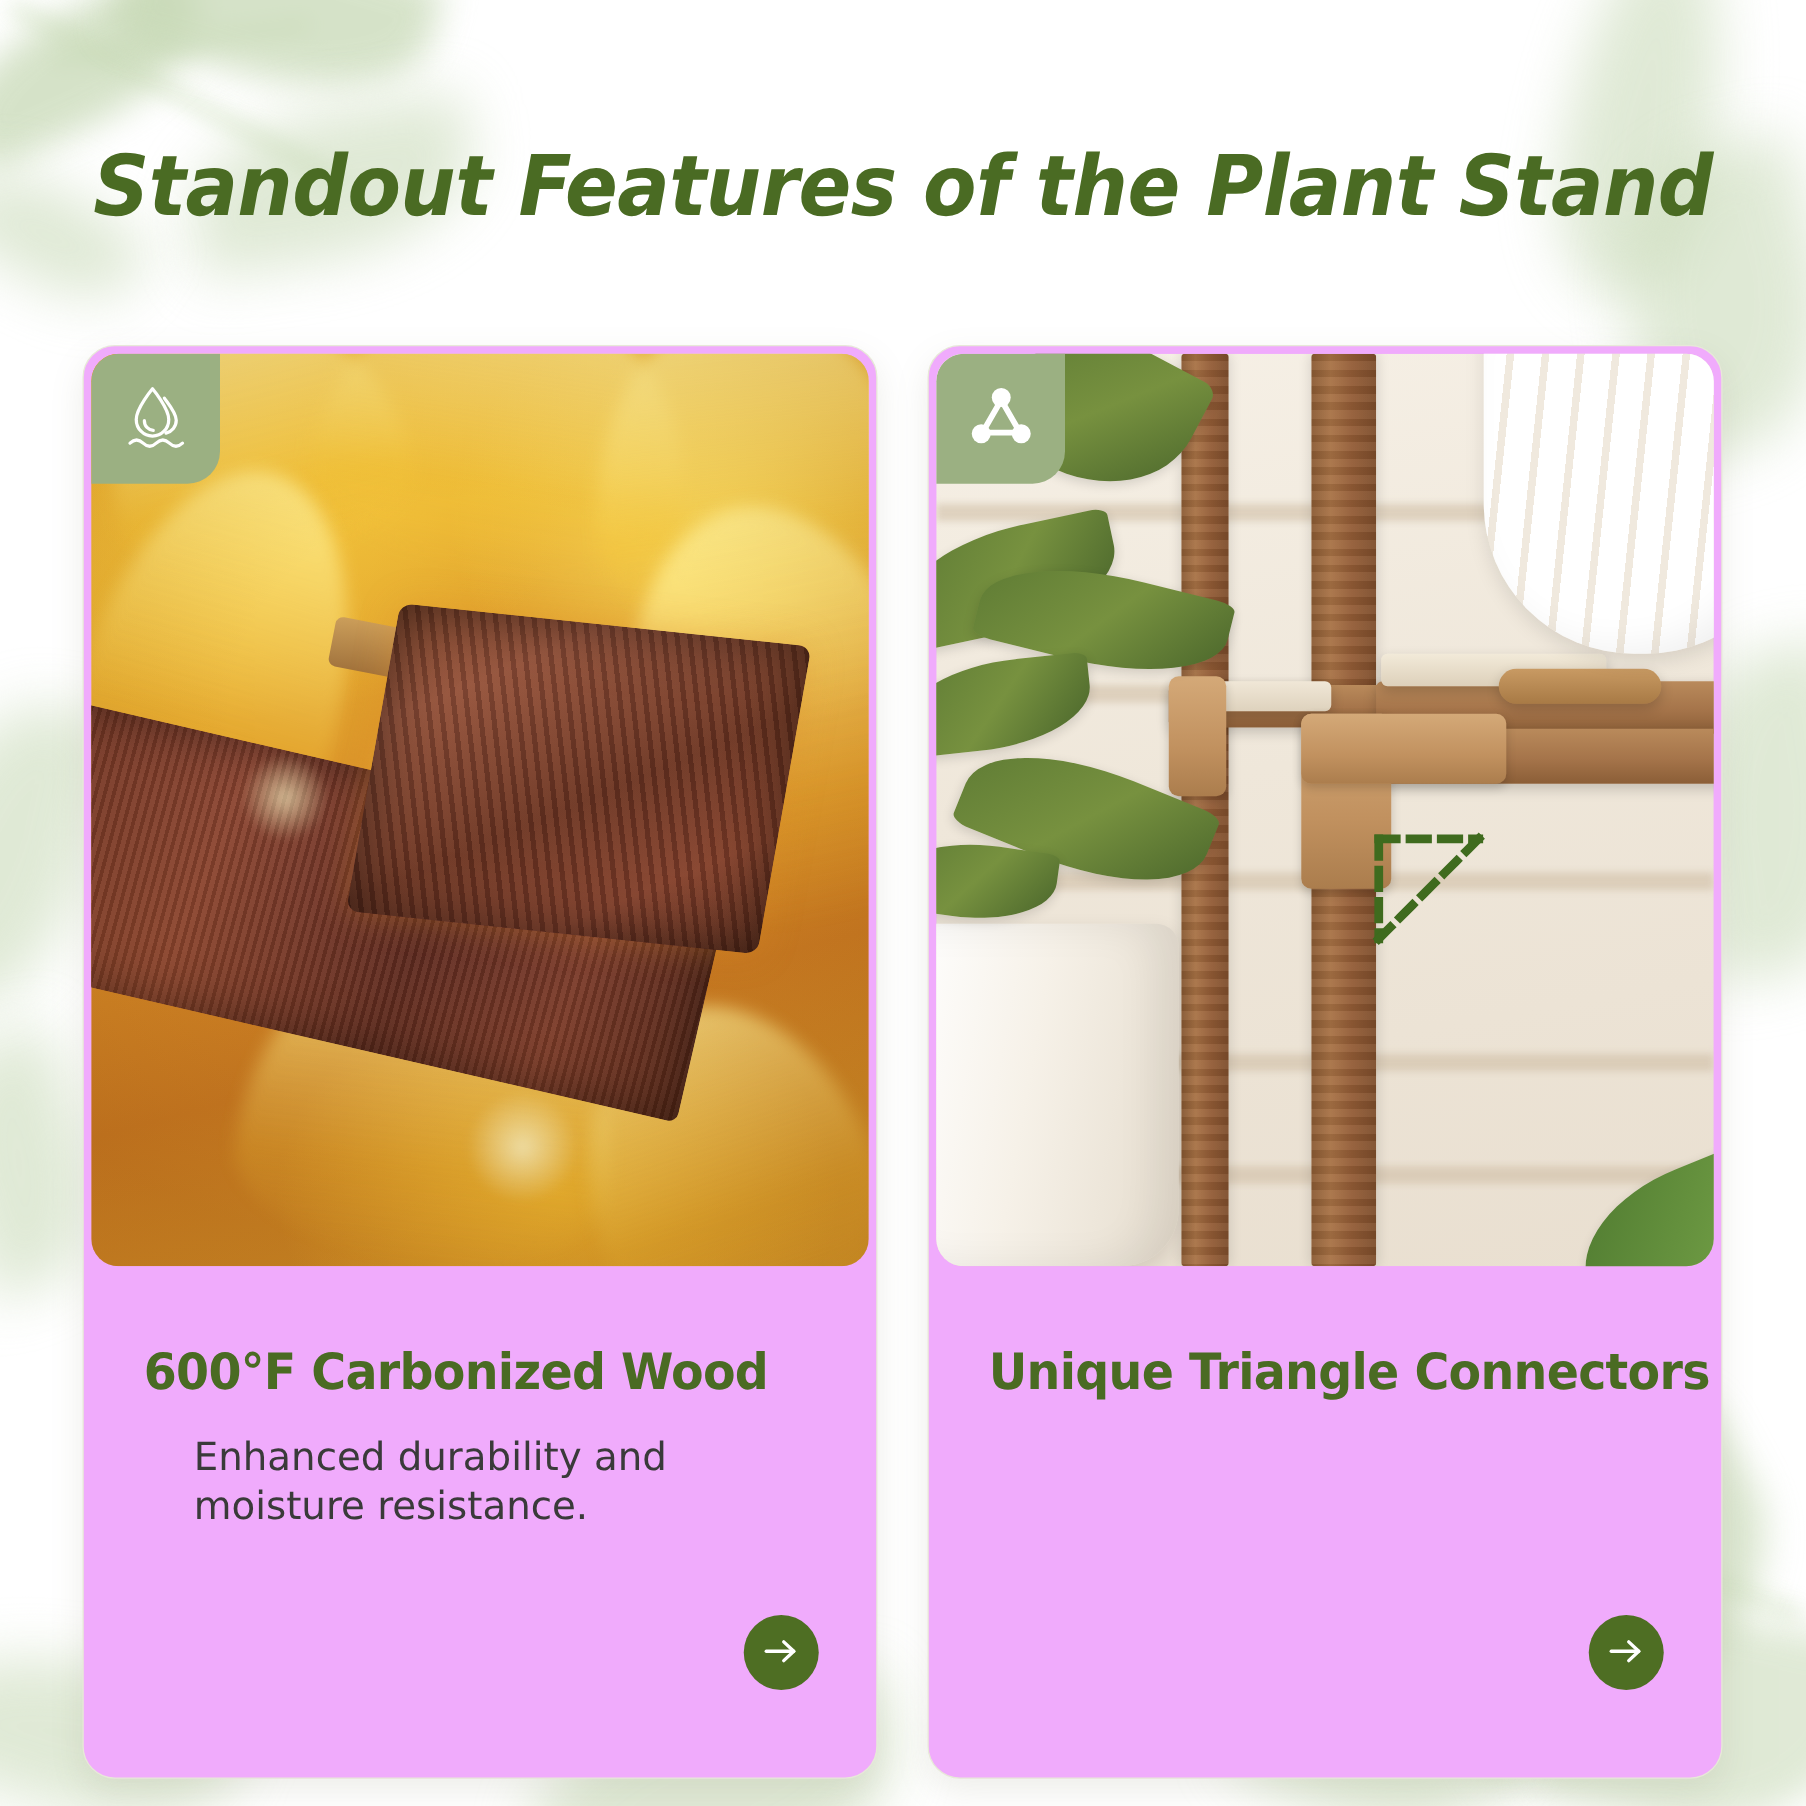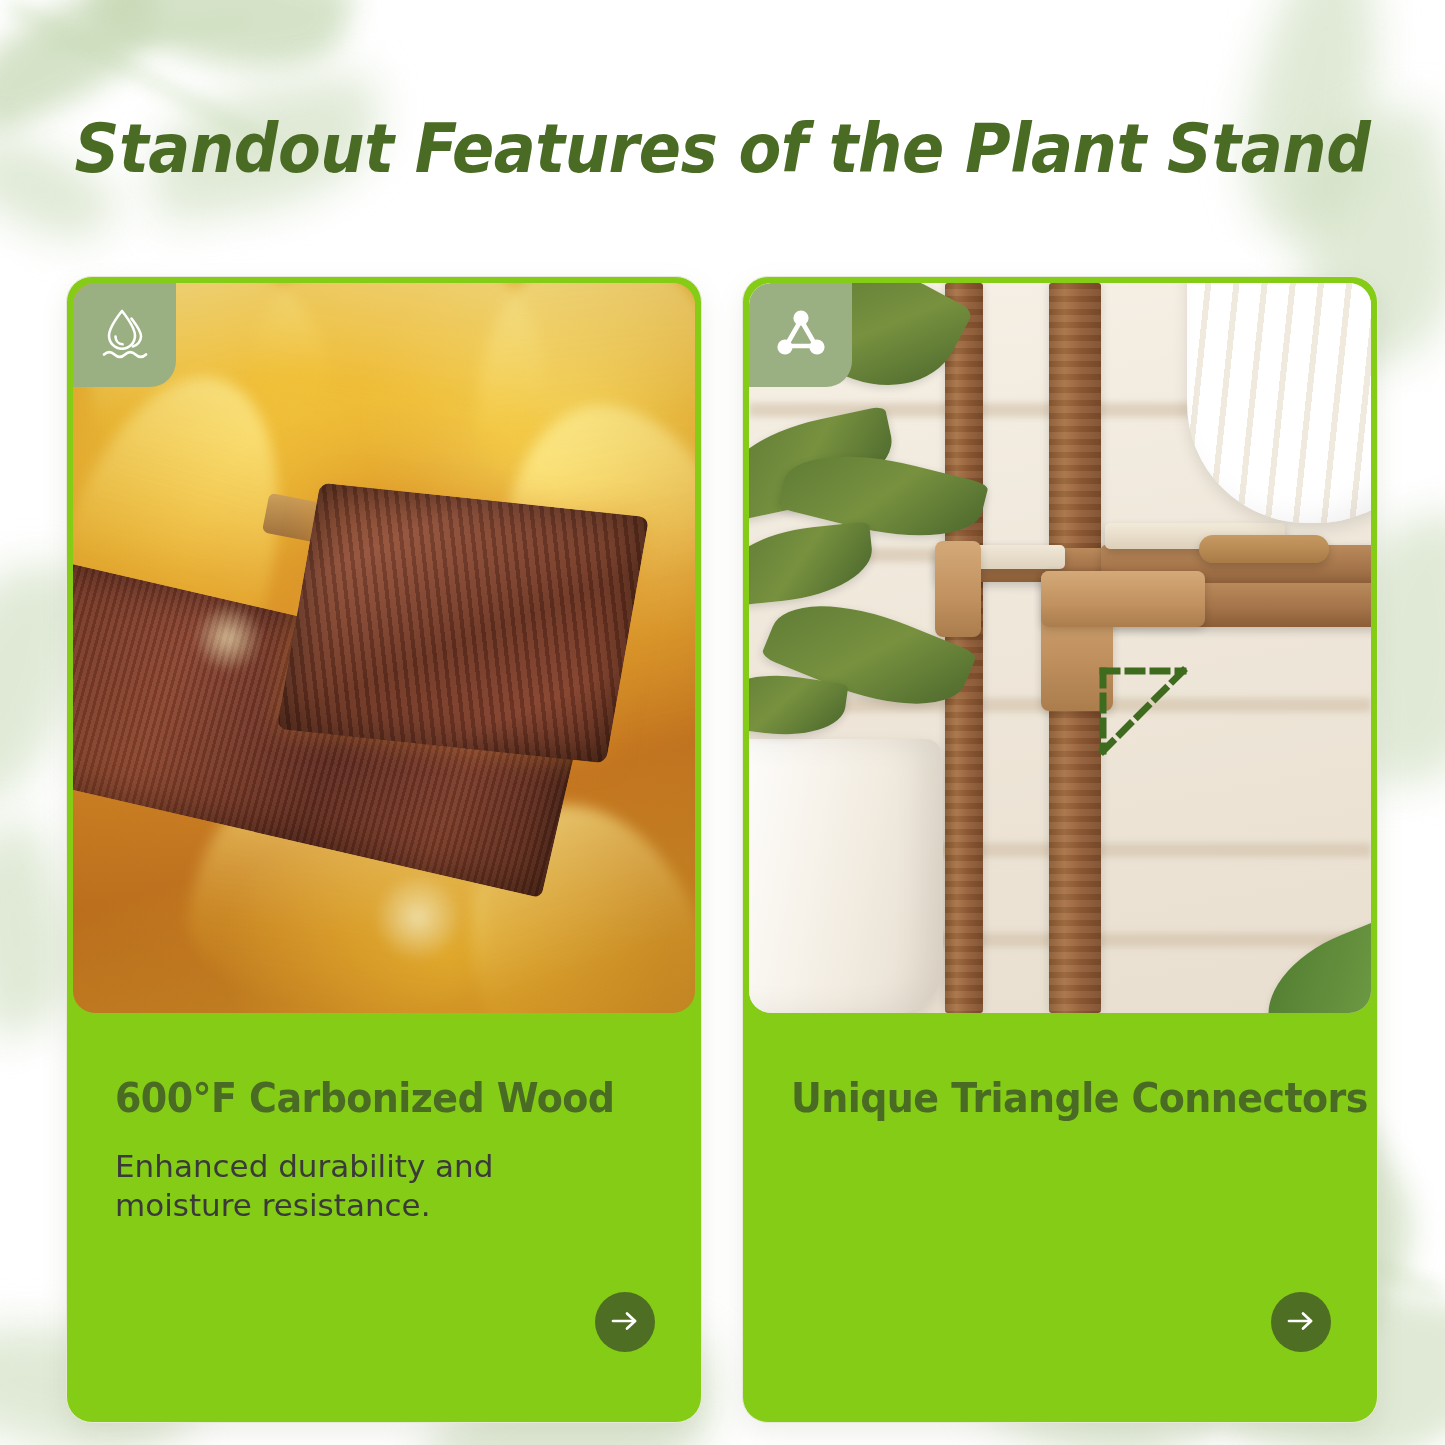--- a/index.html
+++ b/index.html
@@ -92,21 +92,21 @@
     left: 66px;
     width: 1313px;
     display: flex;
     gap: 40px;
     z-index: 2;
   }
 
   .card {
     width: 636px;
     height: 1147px;
-    background: #84cc16;
+    background: #f0abfc;
     border: 1px solid #e7e9d8;
     border-radius: 26px;
     box-shadow: 0 10px 26px rgba(120,125,95,.13);
     position: relative;
     overflow: hidden;
     display: flex;
     flex-direction: column;
   }
 
   
@@ -257,20 +257,21 @@
     transform-origin: left center;
     white-space: nowrap;
   }
   .card-desc {
     margin-top: 26px;
     font-family: "DejaVu Sans", sans-serif;
     font-size: 31px;
     line-height: 1.26;
     color: #3a3a3a;
     max-width: 440px;
+    margin-left: 40px;
   }
   .arrow-btn {
     position: absolute;
     right: 46px;
     bottom: 70px;
     width: 60px; height: 60px;
     border-radius: 50%;
     background: #4e6e23;
     border: none;
     display: flex;

